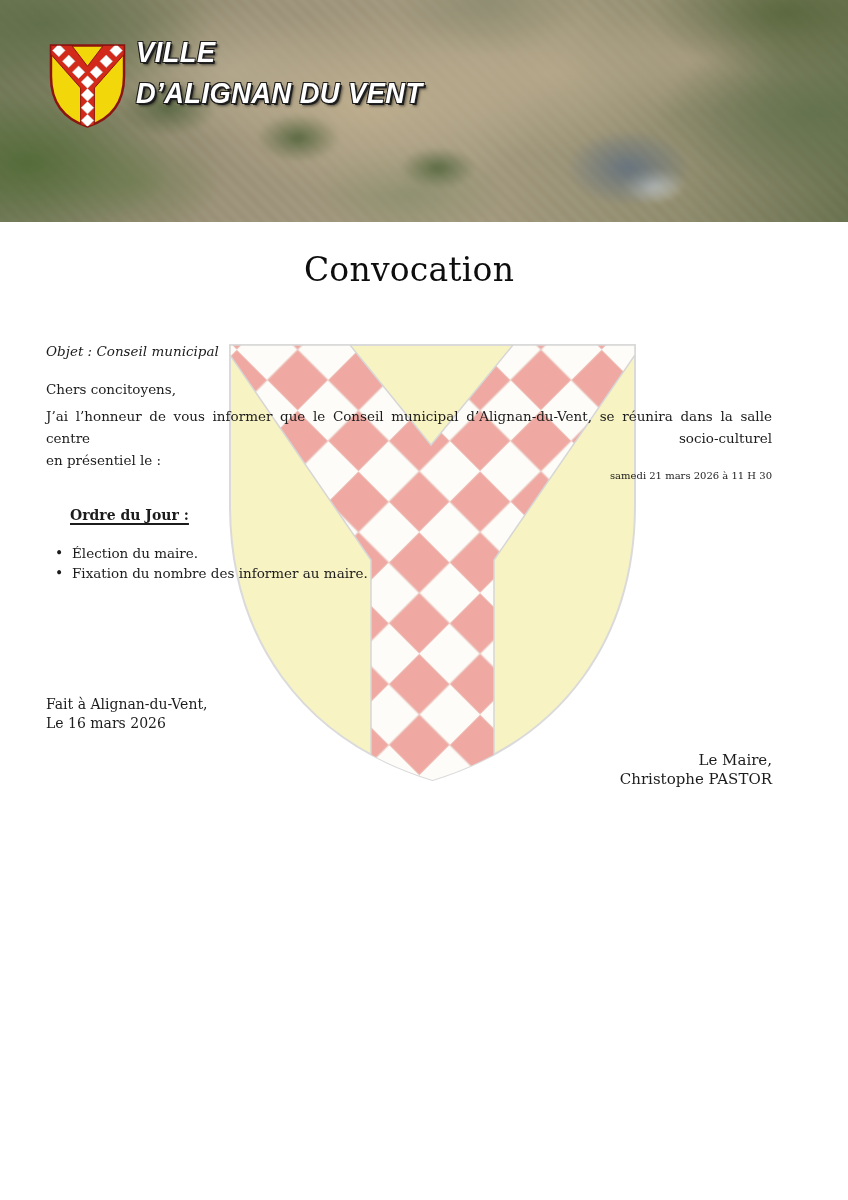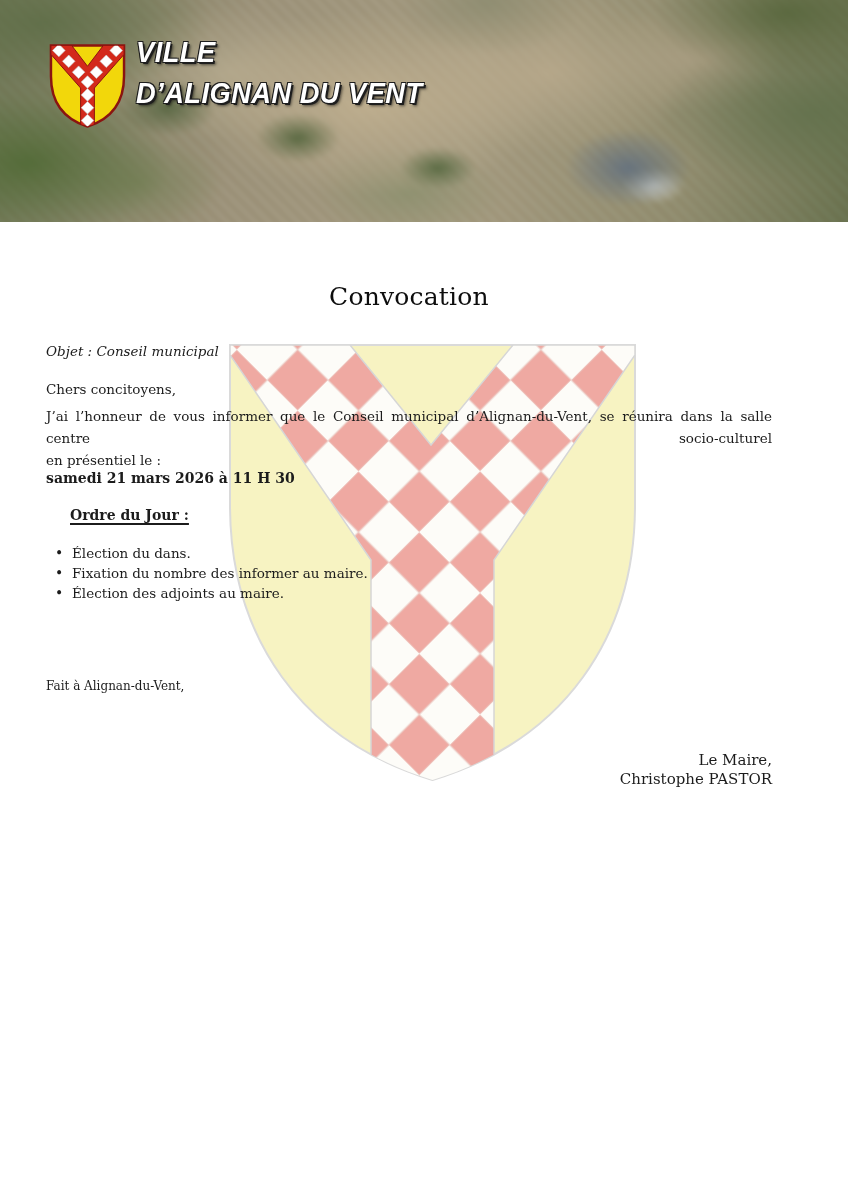--- a/index.html
+++ b/index.html
@@ -50,40 +50,39 @@
   }
   .header-title .line1 { font-size:29px; letter-spacing:.5px; }
   .header-title .line2 { font-size:29px; letter-spacing:.5px; margin-top:12px; }
 
   
   .watermark { position:absolute; left:228px; top:343px; width:409px; height:439px; z-index:0; }
 
   
   .doc-el { position:absolute; left:46px; width:726px; z-index:2; }
   .doc-title {
-    top:250px; text-align:center; font-size:25px; color:#0d0d0d;
+    top:250px; text-align:center; font-size:33px; color:#0d0d0d;
     letter-spacing:.2px;
-    margin-top:32px;
   }
   .objet       { top:341px; font-size:13.5px; line-height:20px;font-style:italic; }
   .salutation  { top:379px; font-size:13.5px; line-height:20px; }
   .para        { top:405px; font-size:13.5px; line-height:22px; }
   .para .jline { text-align:justify; text-align-last:justify; }
-  .meeting-date{ top:470px; text-align:left; font-weight:bold; font-size:14px; }
+  .meeting-date{ top:470px; text-align:right; font-weight:normal; font-size:10px; }
   .agenda-head {
     top:507px; font-weight:bold; font-size:14px;
     text-decoration:underline; text-decoration-thickness:1.5px; text-underline-offset:3px;margin-left:24px;
   }
   .agenda-list { top:543px; font-size:13.5px; }
   .agenda-list ul { list-style:none; margin:0; padding:0; }
   .agenda-list li { position:relative; padding-left:26px; line-height:20px; }
   .agenda-list li::before {
     content:"•"; position:absolute; left:9px; top:0; font-size:14px;
   }
-  .closing   { top:677px; font-size:12px; line-height:19px; }
+  .closing   { top:695px; font-size:14px; line-height:19px; }
   .signature { top:751px; font-size:15px; line-height:19px; text-align:right; }
 </style>
 </head>
 <body>
 
 <div class="page">
 
   <div class="header">
     <div class="header-photo"></div>
 
@@ -144,28 +143,28 @@
     <div class="jline">J’ai l’honneur de vous informer que le Conseil municipal d’Alignan-du-Vent, se réunira dans la salle centre socio-culturel</div>
     <div>en présentiel le :</div>
   </div>
 
   <div class="doc-el meeting-date">samedi 21 mars 2026 à 11 H 30</div>
 
   <div class="doc-el agenda-head">Ordre du Jour :</div>
 
   <div class="doc-el agenda-list">
     <ul>
-      <li>Élection du dans.</li>
+      <li>Élection du maire.</li>
       <li>Fixation du nombre des informer au maire.</li>
-      <li>Élection des adjoints au maire.</li>
     </ul>
   </div>
 
   <div class="doc-el closing">
     <div>Fait à Alignan-du-Vent,</div>
+    <div>Le 16 mars 2026</div>
   </div>
 
   <div class="doc-el signature">
     <div>Le Maire,</div>
     <div>Christophe PASTOR</div>
   </div>
 
 </div>
 
 </body></html>

